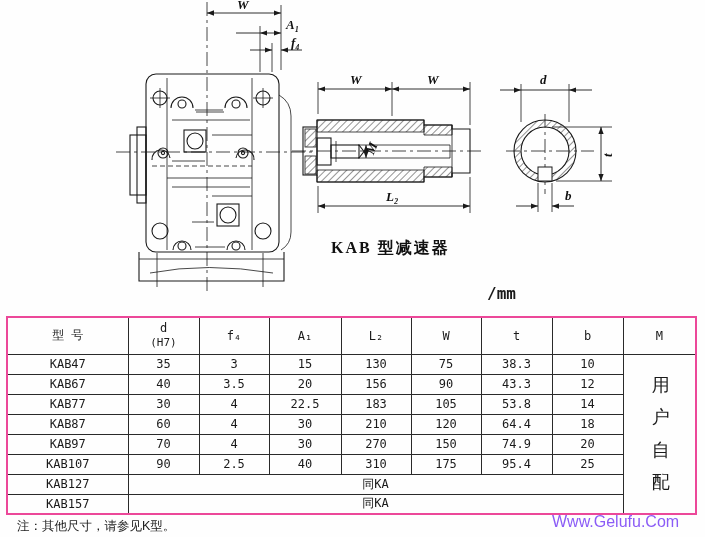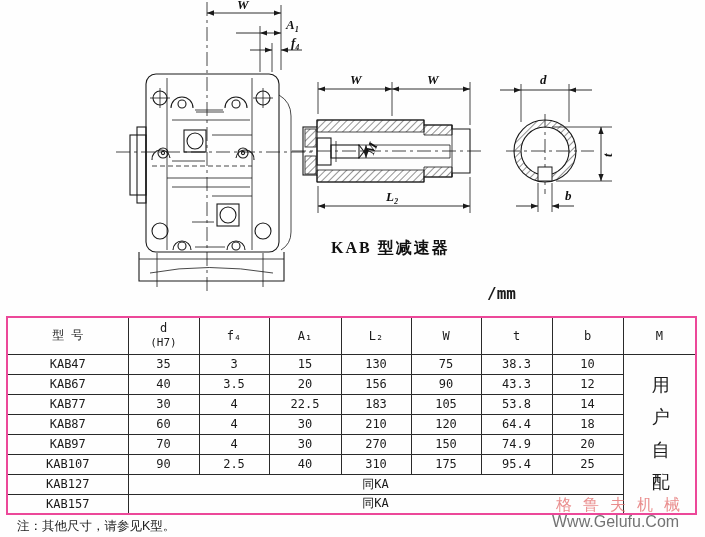--- a/index.html
+++ b/index.html
@@ -24,21 +24,21 @@
      font-family:"DejaVu Sans Mono",monospace;font-size:12px;padding:0;}
   tr.hd{height:37px;}
   tr.row{height:20px;}
   td .small{font-size:11px;display:block;line-height:1.25;}
   td .l1{display:block;line-height:1.25;}
   .vert{display:inline-block;width:15px;word-break:break-all;line-height:1.8;
         font-size:18px;font-family:"Liberation Sans",sans-serif;}
   #note{position:absolute;left:17px;top:518px;font-size:12.5px;}
   #wm-brand{position:absolute;left:556px;top:495px;font-size:16px;letter-spacing:11px;
             color:#e57373;opacity:.8;white-space:nowrap;z-index:5;}
-  #wm-site{position:absolute;left:552px;top:513px;font-size:16px;color:#737373;
+  #wm-site{position:absolute;left:552px;top:513px;font-size:16px;color:#8b5cf6;
            white-space:nowrap;z-index:5;}
 </style>
 </head>
 <body>
 
 <div id="page">
 
   
   <svg width="705" height="300" viewBox="0 0 705 300">
     <defs>
@@ -298,15 +298,14 @@
     </tr>
     <tr class="row">
       <td>KAB157</td>
       <td colspan="7">同KA</td>
     </tr>
   </tbody>
     </table>
 
   
   <div id="note">注：其他尺寸，请参见K型。</div>
-  <div id="wm-brand">格鲁夫机械</div>
   <div id="wm-site">Www.Gelufu.Com</div>
 </div>
 
 </body></html>

